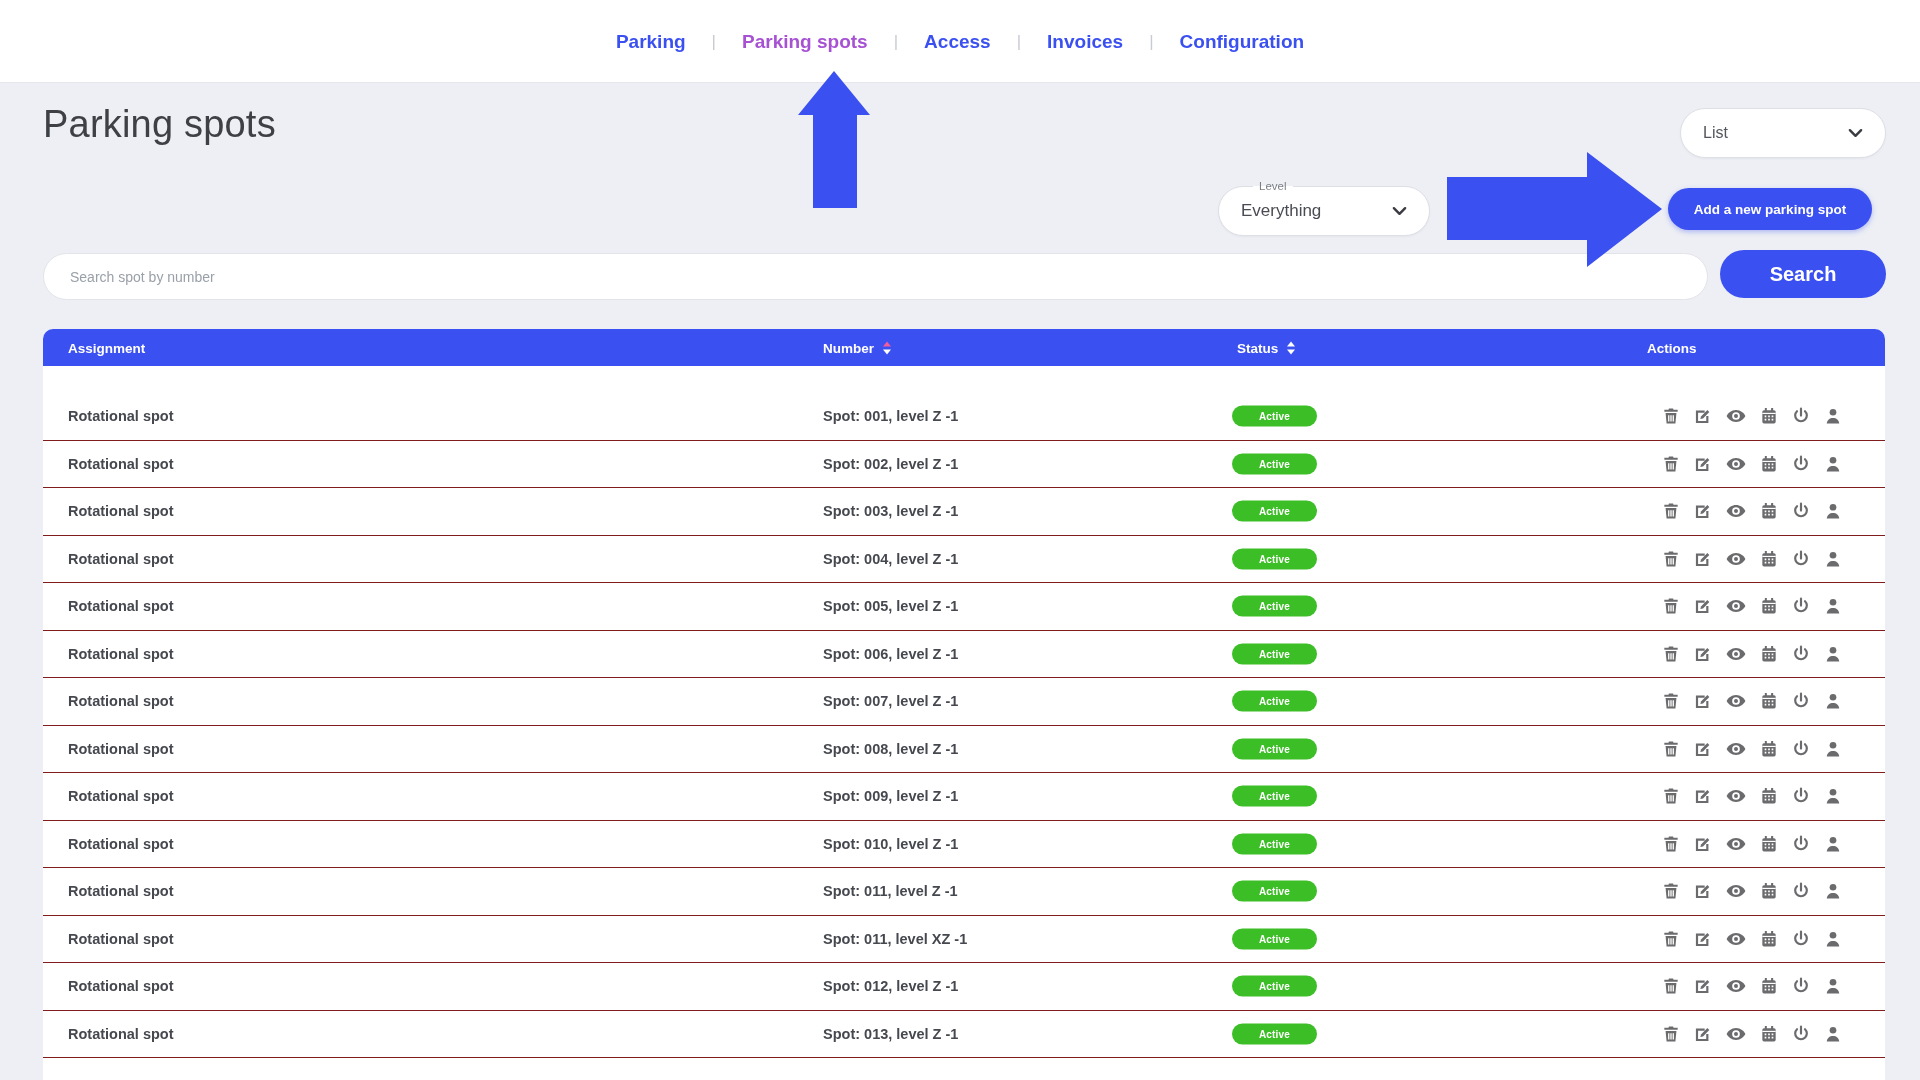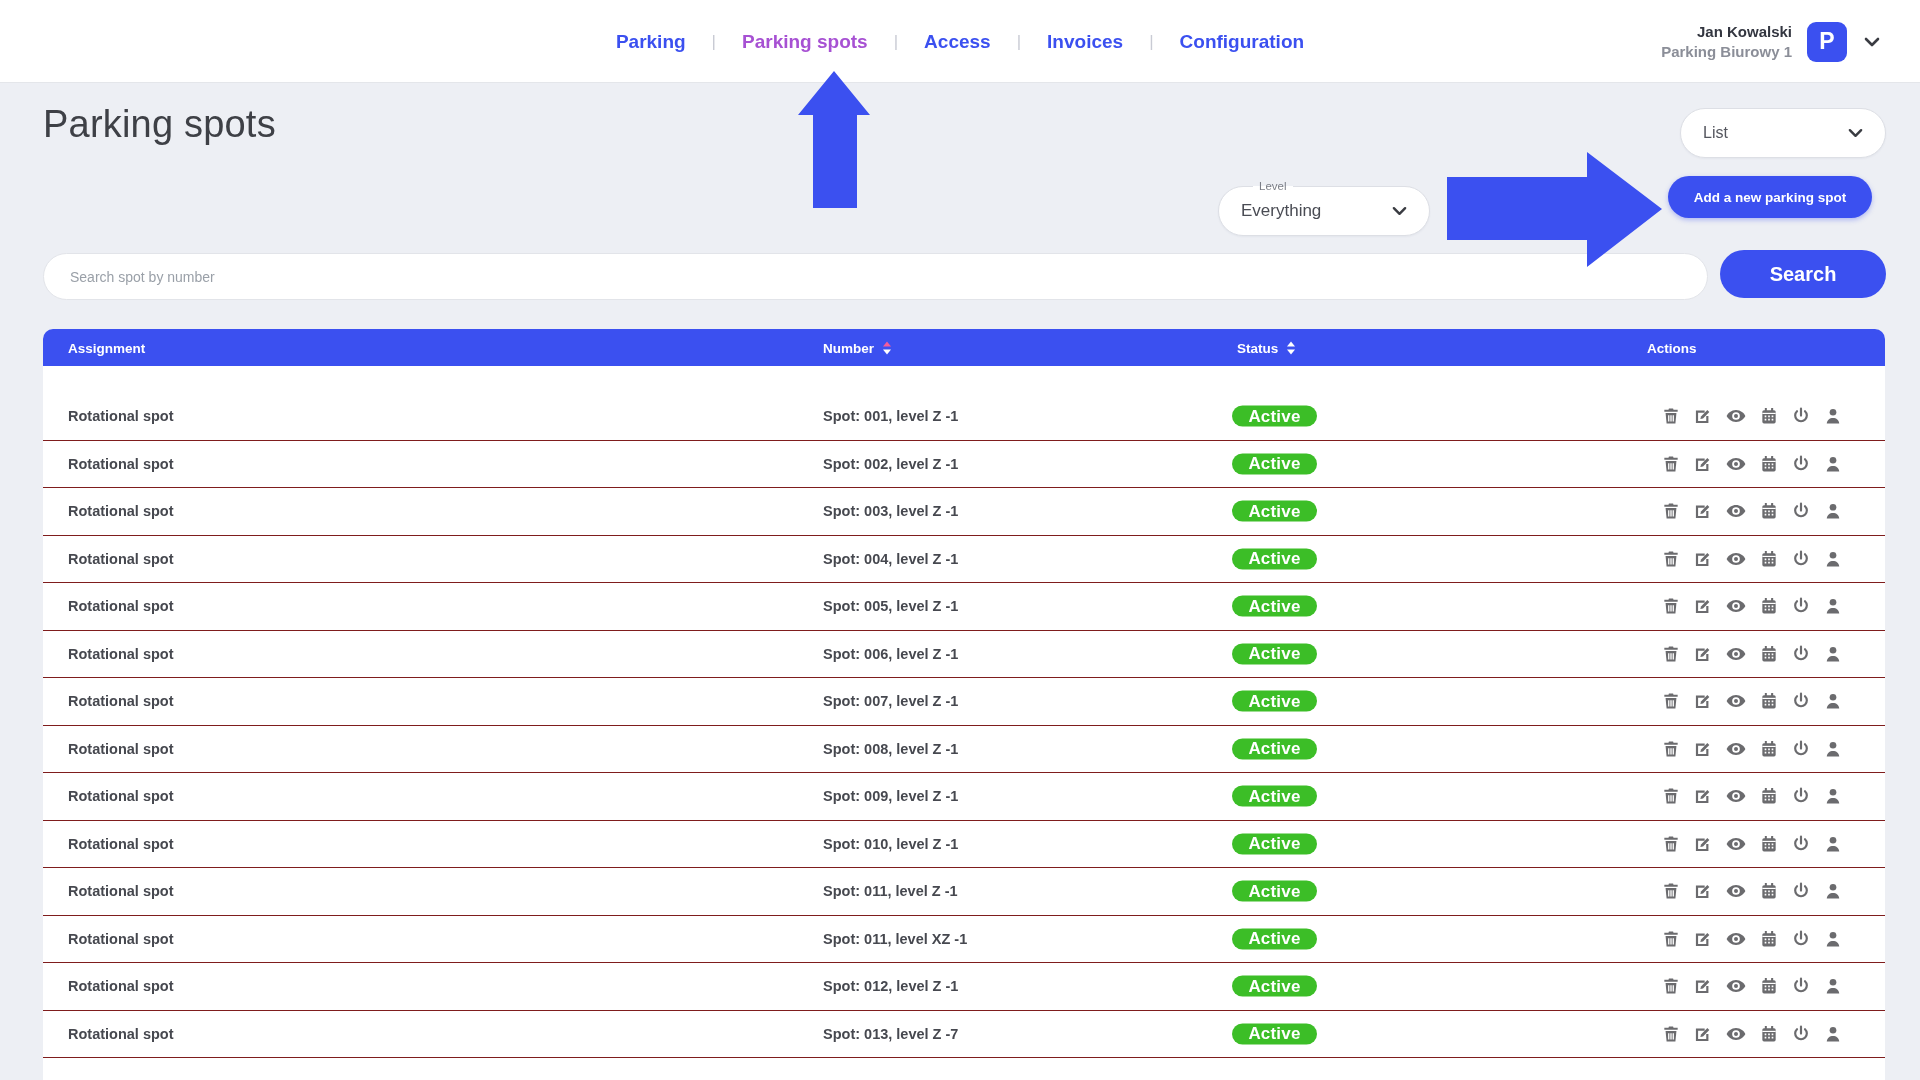--- a/index.html
+++ b/index.html
@@ -32,21 +32,21 @@
 
   .pill-select { position:absolute; background:#fff; border:1px solid #dddfe5; border-radius:25px;
                  display:flex; align-items:center; justify-content:space-between;
                  padding:0 22px; cursor:pointer; box-shadow:0 1px 2px rgba(40,50,90,0.05); }
   .select-list { left:1680px; top:108px; width:206px; height:50px; font-size:16px; color:#54565e; }
   .select-level { left:1218px; top:186px; width:212px; height:50px; font-size:17px; color:#4a4c54; }
   .float-label { position:absolute; left:34px; top:-9px; font-size:11.5px; color:#7b7e87; padding:0 6px;
                  background:linear-gradient(to bottom, #edeff4 45%, #ffffff 45%); line-height:17px; }
   .chev { display:block; color:#3a3c42; }
 
-  .add-btn { position:absolute; left:1668px; top:176px; width:204px; height:42px; border:none; cursor:pointer;
+  .add-btn { position:absolute; left:1668px; top:188px; width:204px; height:42px; border:none; cursor:pointer;
              border-radius:21px; background:var(--primary); color:#fff; font-size:13.5px; font-weight:700;
              font-family:"Liberation Sans", sans-serif; box-shadow:0 2px 5px rgba(59,80,240,0.35); }
 
   .search-input { position:absolute; left:43px; top:253px; width:1665px; height:47px; border:1px solid #e2e4e9;
                   border-radius:24px; background:#fff; padding:0 26px; font-size:14px; color:#44464e;
                   font-family:"Liberation Sans", sans-serif; outline:none; }
   .search-input::placeholder { color:#9aa0a8; }
   .search-btn { position:absolute; left:1720px; top:250px; width:166px; height:48px; border:none; cursor:pointer;
                 border-radius:24px; background:var(--primary); color:#fff; font-size:20px; font-weight:700;
                 font-family:"Liberation Sans", sans-serif; }
@@ -65,21 +65,21 @@
   .tri-up   { width:0; height:0; border-left:4.5px solid transparent; border-right:4.5px solid transparent; border-bottom:5.5px solid #fff; }
   .tri-down { width:0; height:0; border-left:4.5px solid transparent; border-right:4.5px solid transparent; border-top:5.5px solid #fff; }
   .tri-up.sorted { border-bottom-color:var(--sort-active); }
 
   .tbody { padding-top:27px; }
   .row { position:relative; height:47.5px; border-bottom:1px solid #7f1d1d; background:#fff; }
   .cell { position:absolute; top:50%; transform:translateY(-50%); font-size:14.5px; font-weight:600; color:#46484f; white-space:nowrap; }
   .c-assign { left:25px; }
   .c-number { left:780px;text-align:center; }
   .badge { position:absolute; left:1189px; top:50%; transform:translateY(-50%); width:85px; height:21px;
-           border-radius:11px; background:var(--active-green); color:#fff; font-size:17px; font-weight:700;
+           border-radius:11px; background:var(--active-green); color:#fff; font-size:10px; font-weight:700;
            display:flex; align-items:center; justify-content:center; letter-spacing:0.2px; }
   .actions { position:absolute; right:42px; top:50%; transform:translateY(-50%); display:flex; gap:12px; align-items:center; color:#6b6b6e; }
   .actions .icon { cursor:pointer; display:block; line-height:0; }
 
   
   .annotations { position:absolute; left:0; top:0; width:1920px; height:1080px; z-index:50; pointer-events:none; }
 </style>
 </head>
 <body>
 
@@ -92,30 +92,20 @@
         <span class="nav-sep">|</span>
         <a class="nav-item active">Parking spots</a>
         <span class="nav-sep">|</span>
         <a class="nav-item">Access</a>
         <span class="nav-sep">|</span>
         <a class="nav-item">Invoices</a>
         <span class="nav-sep">|</span>
         <a class="nav-item">Configuration</a>
       </nav>
 
-    <div class="user-block">
-      <div class="user-names">
-        <div class="user-name">Jan Kowalski</div>
-        <div class="user-org">Parking Biurowy 1</div>
-      </div>
-      <div class="avatar">P</div>
-      <svg class="chev user-chevron" width="16" height="10" viewBox="0 0 16 10" fill="none" stroke="currentColor" stroke-width="2.6" stroke-linecap="round" stroke-linejoin="round">
-        <path d="M2 2l6 6 6-6"></path>
-      </svg>
-    </div>
   </header>
 
   <h1 class="page-title">Parking spots</h1>
 
   <div class="pill-select select-list">
     <span>List</span>
     <svg class="chev" width="15" height="10" viewBox="0 0 16 10" fill="none" stroke="currentColor" stroke-width="2.6" stroke-linecap="round" stroke-linejoin="round">
       <path d="M2 2l6 6 6-6"></path>
     </svg>
   </div>
@@ -633,21 +623,21 @@
                 <path d="M7.2 6.2a7 7 0 1 0 9.6 0"></path>
               </svg></span>
             <span class="icon"><svg width="20" height="20" viewBox="0 0 24 24" fill="currentColor">
                 <circle cx="12" cy="7.5" r="4"></circle>
                 <path d="M4.5 21c.4-4.2 3.5-6.6 7.5-6.6s7.1 2.4 7.5 6.6H4.5z"></path>
               </svg></span>
           </span>
   </div>
         <div class="row">
     <span class="cell c-assign">Rotational spot</span>
-    <span class="cell c-number">Spot: 013, level Z -7</span>
+    <span class="cell c-number">Spot: 013, level Z -1</span>
     <span class="badge">Active</span>
     <span class="actions">
             <span class="icon"><svg width="20" height="20" viewBox="0 0 24 24">
                 <path fill="currentColor" d="M9.5 3h5l.5 1.5H20V7H4V4.5h5L9.5 3z"></path>
                 <path fill="currentColor" d="M5.5 8.5h13L17.3 21H6.7L5.5 8.5z"></path>
                 <g stroke="#fff" stroke-width="1.6">
                   <path d="M9.3 11v7.5M12 11v7.5M14.7 11v7.5"></path>
                 </g>
               </svg></span>
             <span class="icon"><svg width="20" height="20" viewBox="0 0 24 24">

